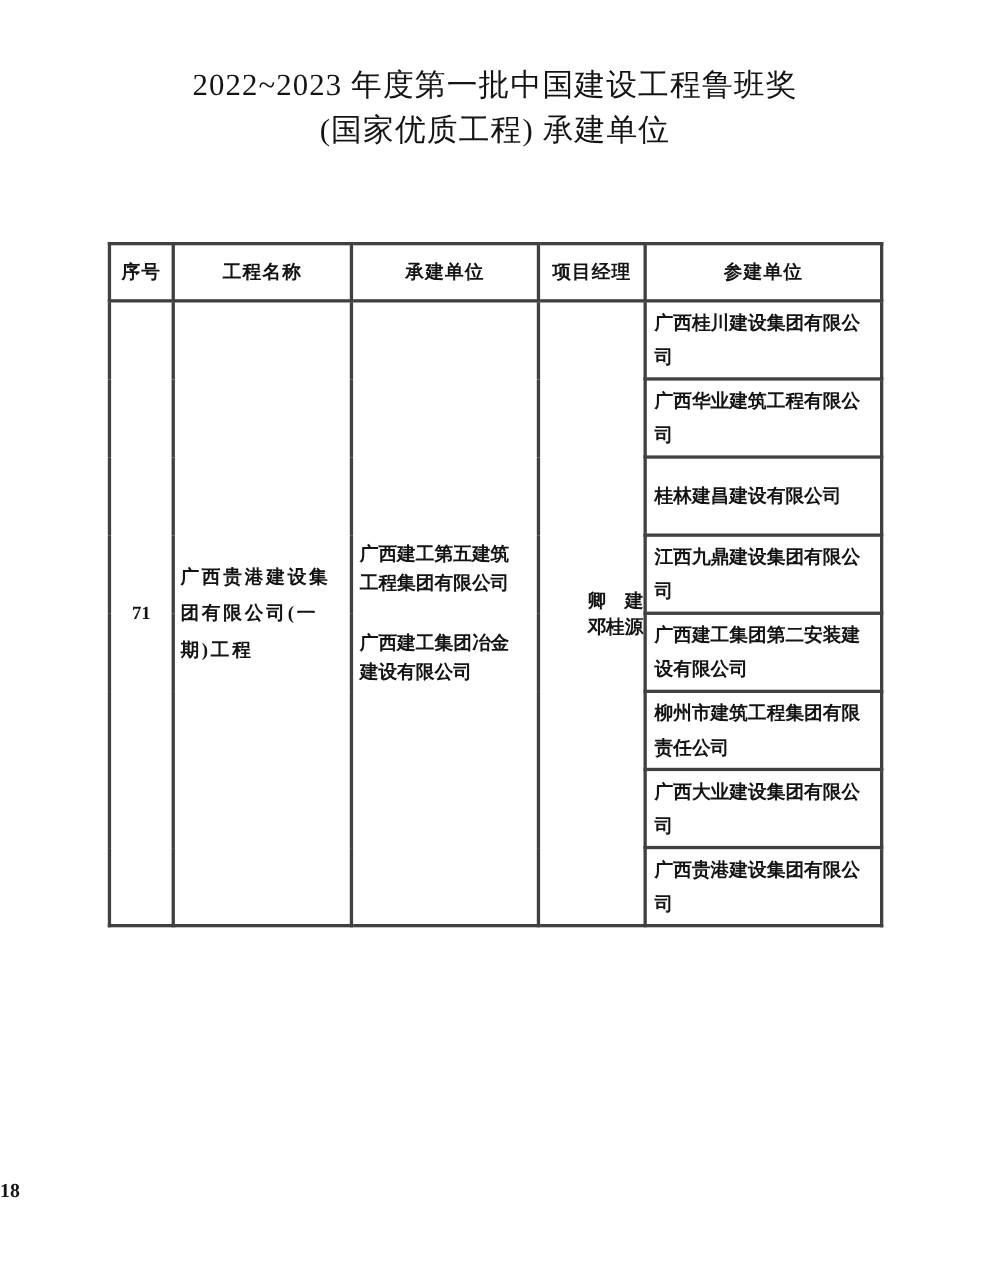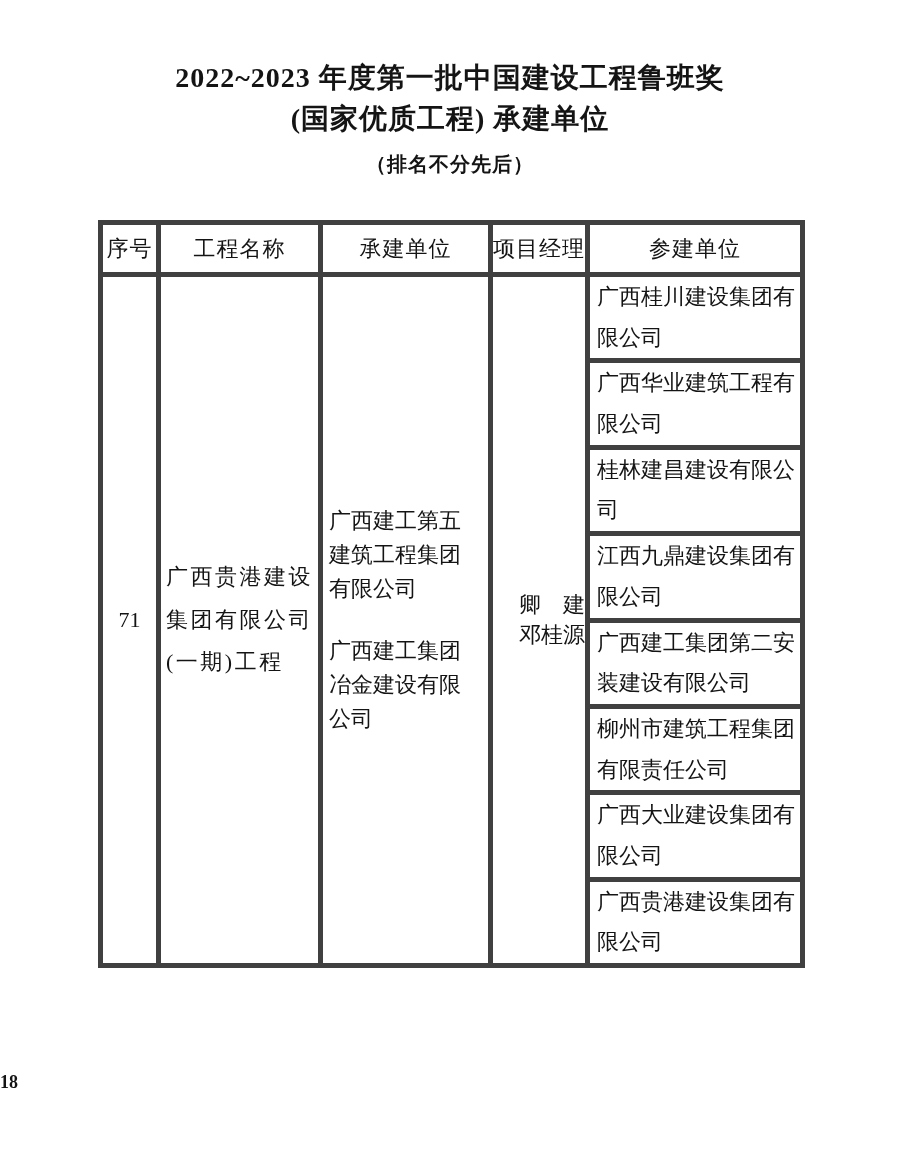--- a/index.html
+++ b/index.html
@@ -12,43 +12,43 @@
   }
   .page {
     position: relative;
     width: 900px; height: 1157px;
     background: #ffffff;
   }
   .title-block { padding-top: 58px; }
   .title-line {
     text-align: center;
     font-size: 28px;
-    font-weight: bold;
+    font-weight: normal;
     letter-spacing: 1px;
     line-height: 1.45;
   }
   .subtitle {
     text-align: center;
     font-size: 20px;
     font-weight: bold;
     margin-top: 12px;
     letter-spacing: 1px;
   }
   table.award-table {
     position: absolute;
     left: 98px; top: 220px;
     width: 702px;
     border-collapse: collapse;
     table-layout: fixed;
     border: 3px solid #000;
   }
   .award-table th, .award-table td {
-    border: 5px solid #404040;
-    font-weight: normal;
-    font-size: 22px;
+    border: 3px solid #404040;
+    font-weight: bold;
+    font-size: 17px;
     vertical-align: middle;
   }
   .award-table col.c-no      { width: 58px; }
   .award-table col.c-project { width: 162px; }
   .award-table col.c-builder { width: 170px; }
   .award-table col.c-manager { width: 97px; }
   .award-table col.c-partner { width: 215px; }
   .award-table thead th {
     height: 52px;
     text-align: center;
@@ -85,21 +85,20 @@
   }
 </style>
 </head>
 <body>
 
 <div class="page">
 
   <div class="title-block">
     <div class="title-line">2022~2023 年度第一批中国建设工程鲁班奖</div>
     <div class="title-line">(国家优质工程) 承建单位</div>
-    <div class="subtitle">（排名不分先后）</div>
   </div>
 
   <table class="award-table">
     <colgroup>
       <col class="c-no">
         <col class="c-project">
         <col class="c-builder">
         <col class="c-manager">
         <col class="c-partner">
     </colgroup>

